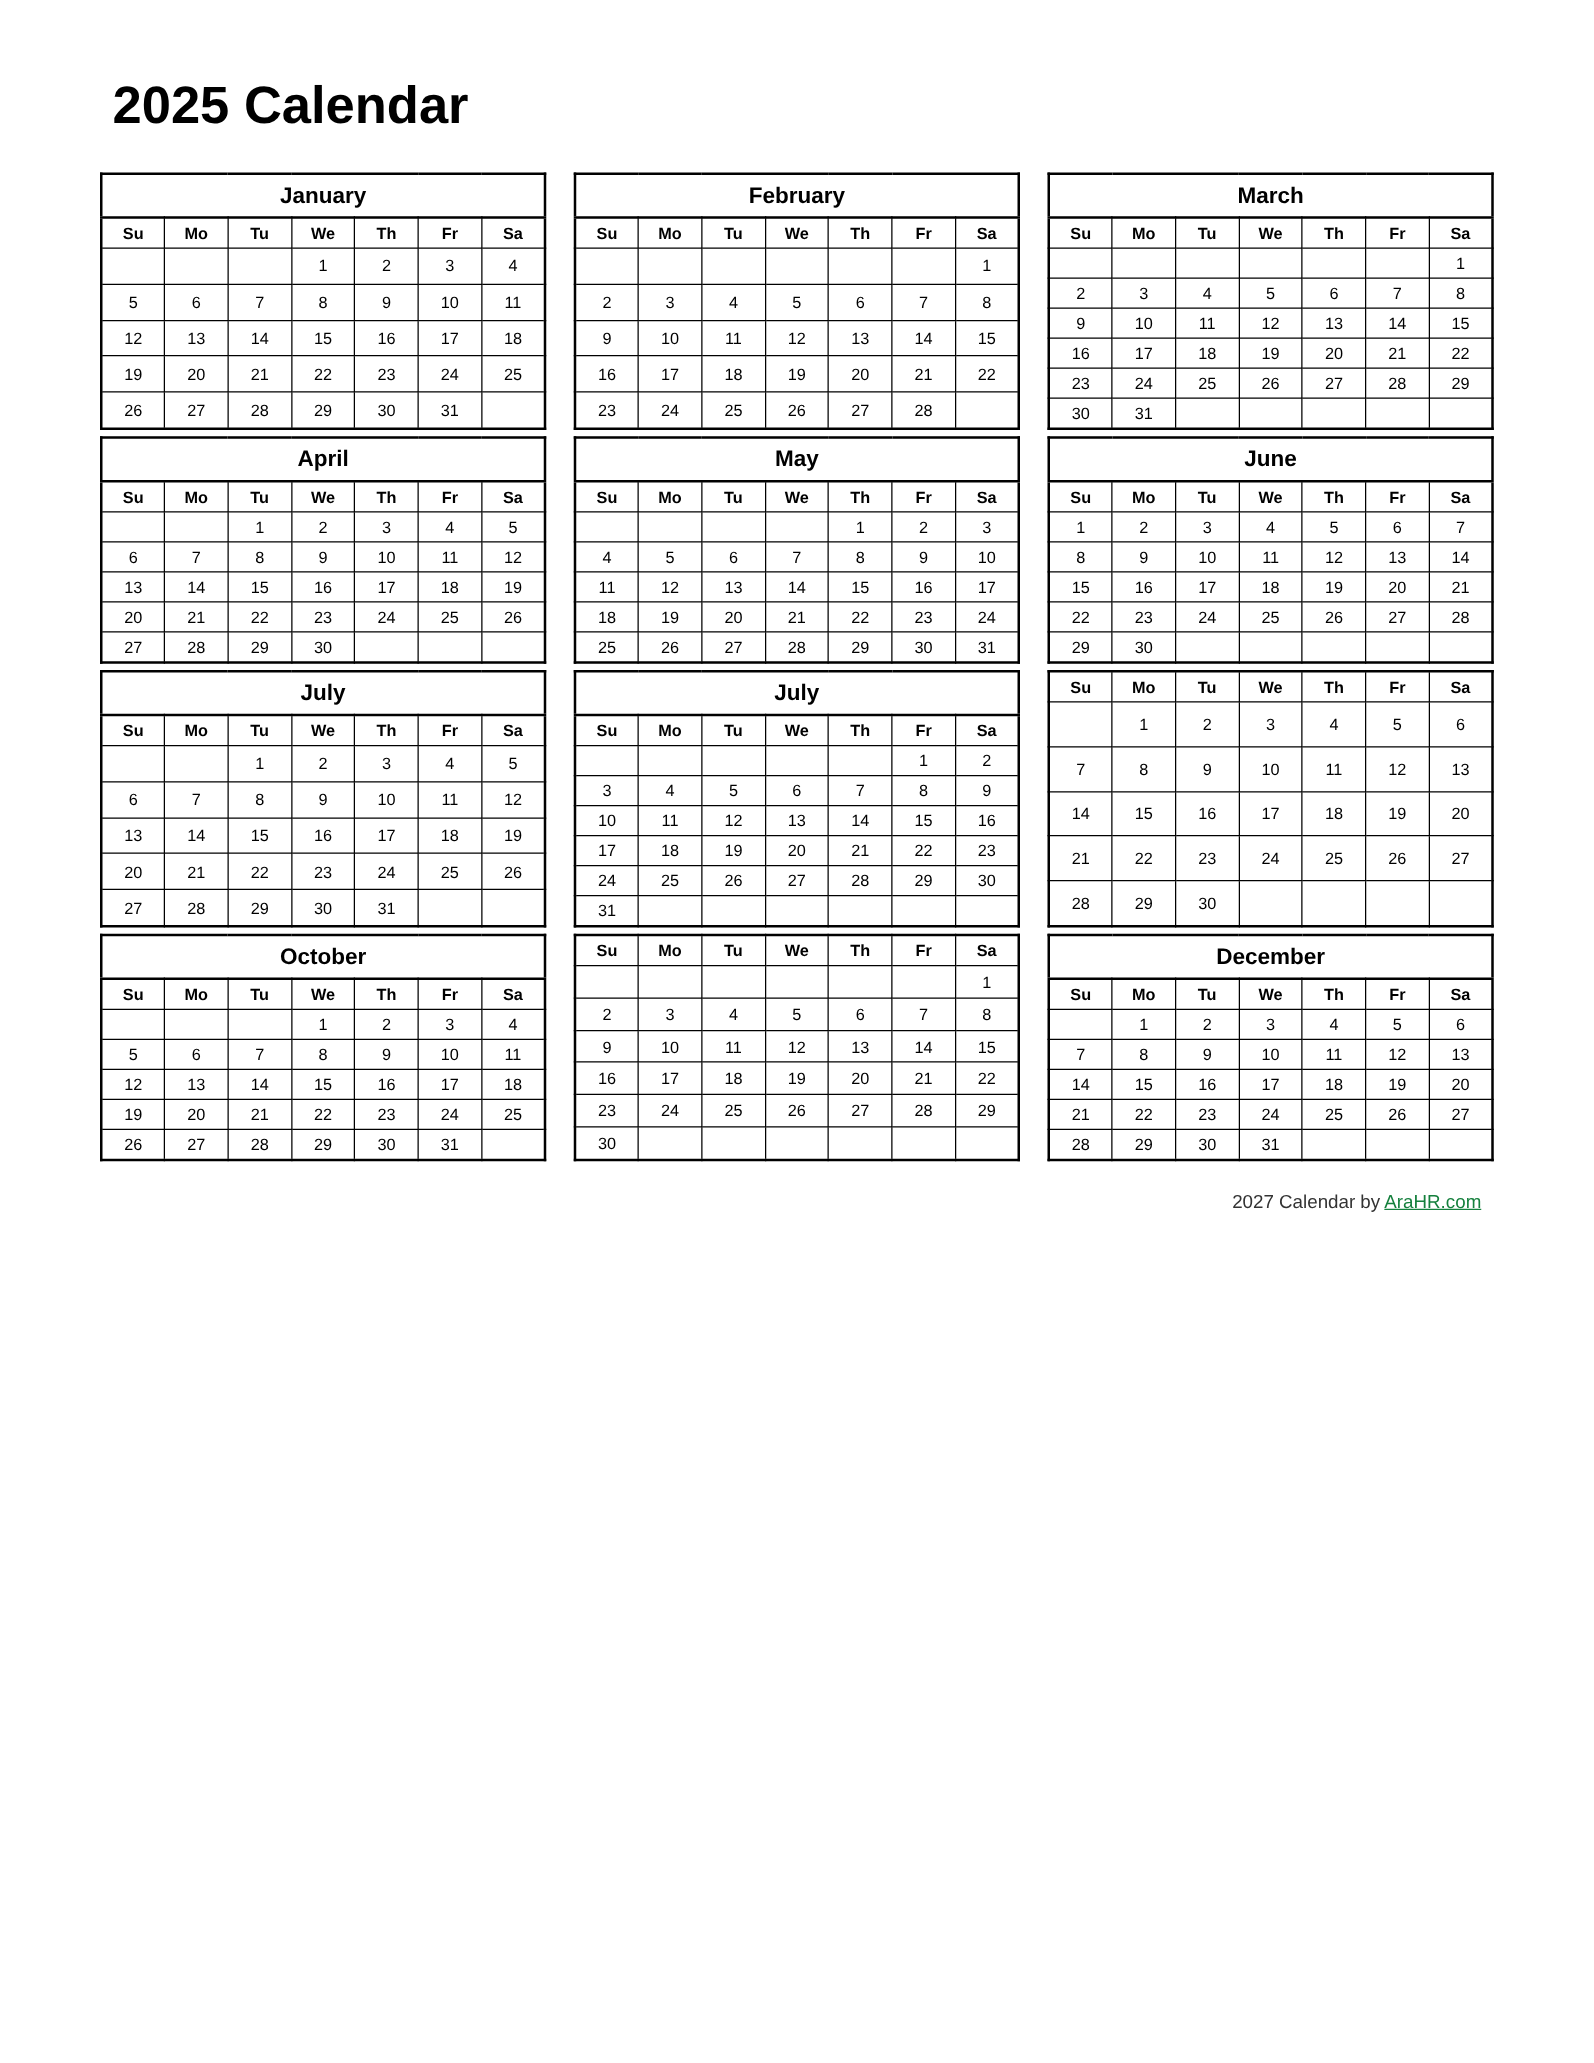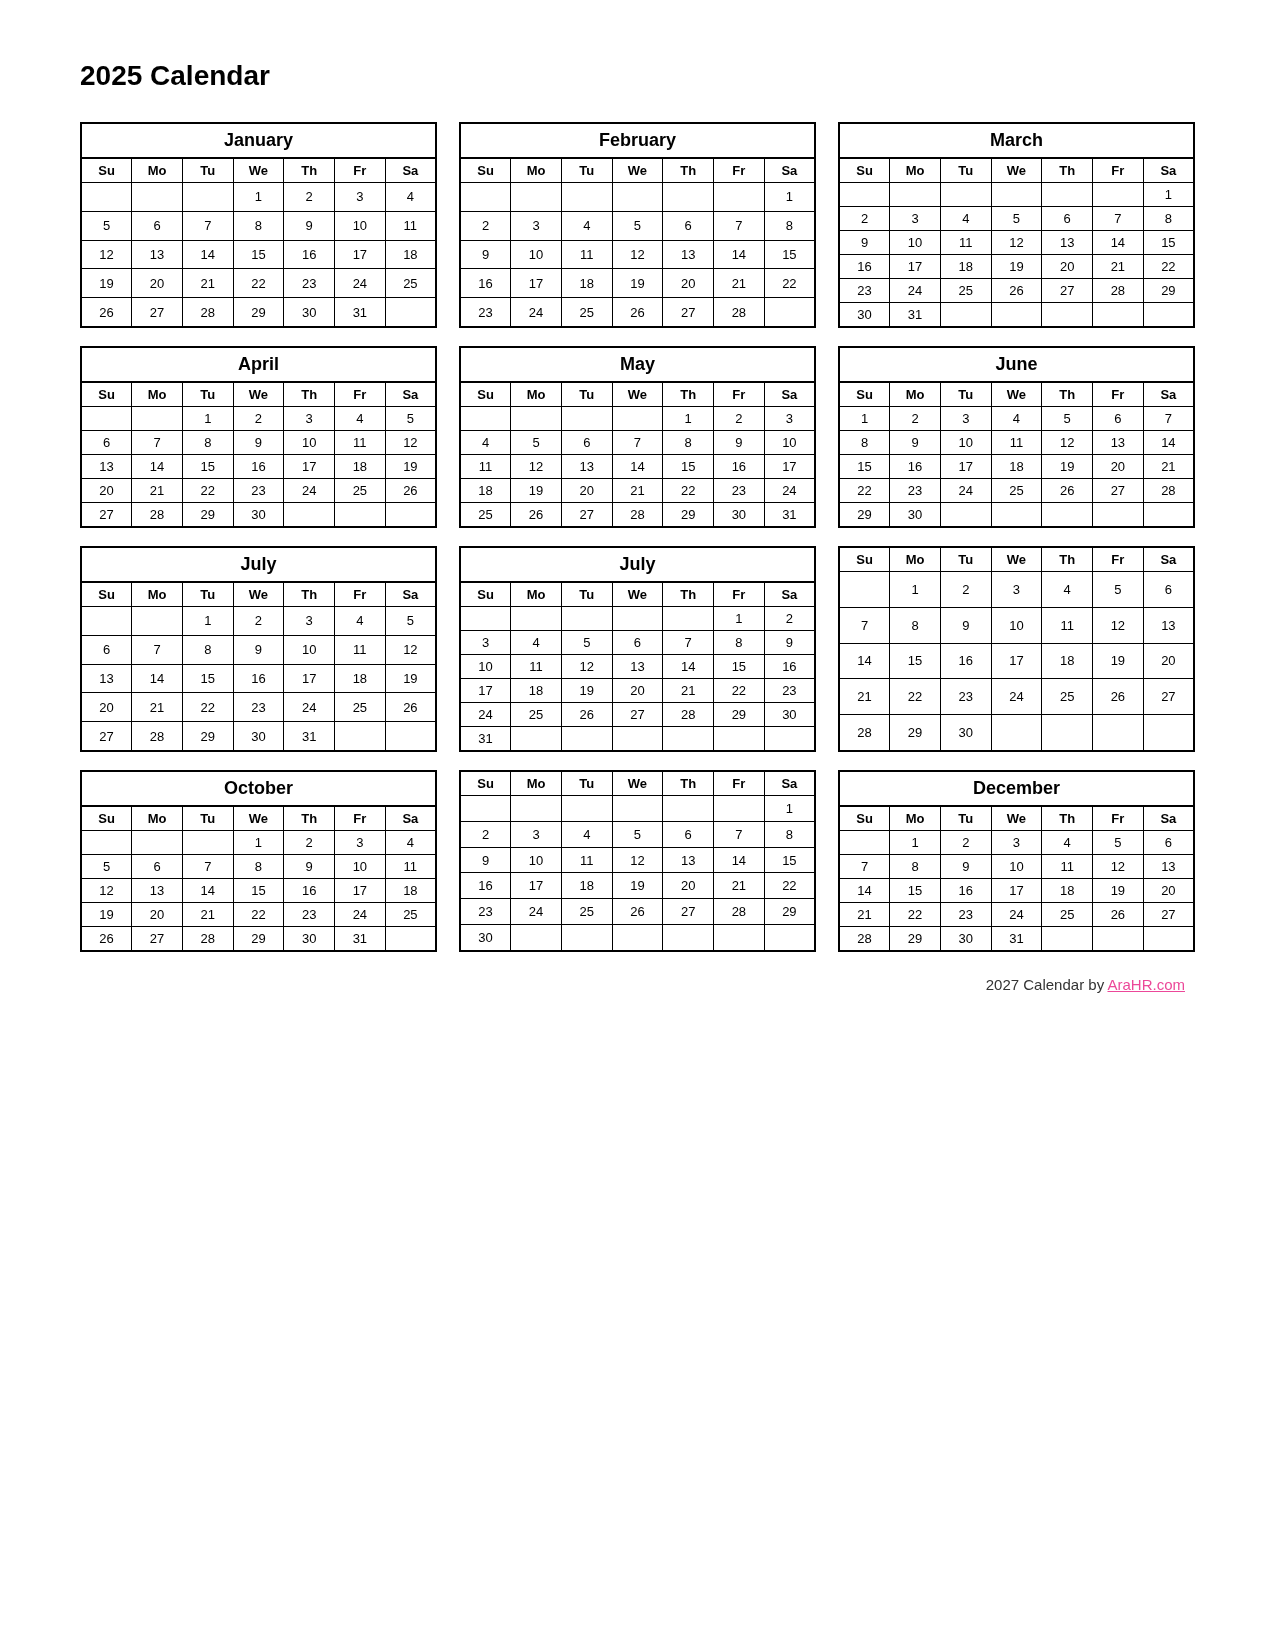--- a/index.html
+++ b/index.html
@@ -4,28 +4,29 @@
   <style>
     * { box-sizing: border-box; margin: 0; padding: 0; }
     body {
       background: #fff;
       font-family: Arial, sans-serif;
       width: 1275px;
       min-height: 1650px;
       padding: 60px 80px 60px 80px;
     }
     h1 {
-      font-size: 28px;
+      font-size: 42px;
       font-weight: bold;
       margin-bottom: 30px;
+      margin-left: 10px;
     }
     .calendar-grid {
       display: grid;
       grid-template-columns: repeat(3, 1fr);
-      gap: 18px 22px;
+      gap: 5px 22px;
     }
     .month-table {
       border-collapse: collapse;
       width: 100%;
       border: 2px solid #000;
     }
     .month-table th.month-name {
       text-align: center;
       font-size: 18px;
       font-weight: bold;
@@ -51,21 +52,21 @@
       height: 24px;
     }
     .footer {
       text-align: right;
       margin-top: 24px;
       font-size: 15px;
       color: #333;
       padding-right: 10px;
     }
     .footer a {
-      color: #ec4899;
+      color: #15803d;
       text-decoration: underline;
     }
   </style>
 </head>
 <body>
 
 <h1>2025 Calendar</h1>
 
 <div class="calendar-grid" id="calendar-grid">
 <table class="month-table">

